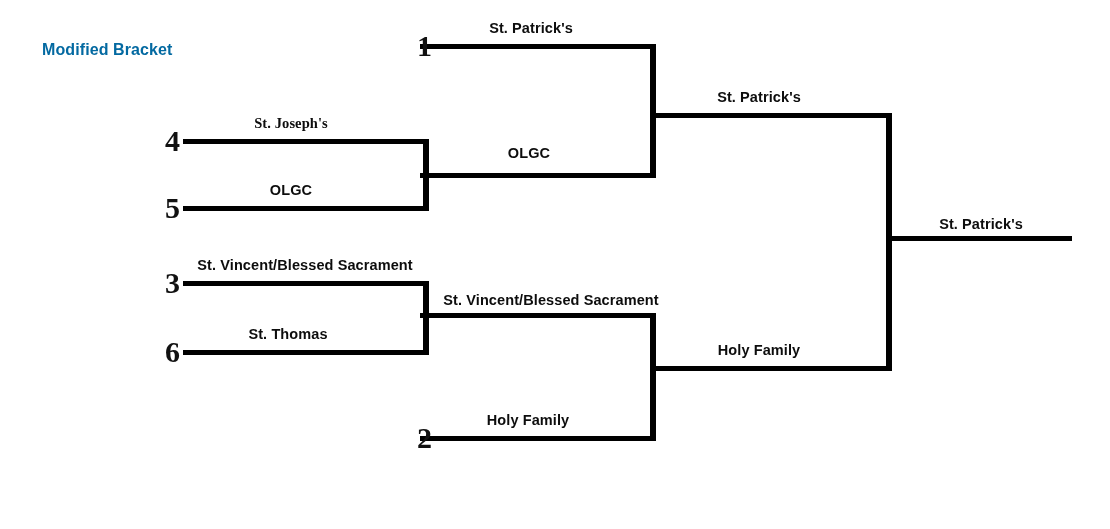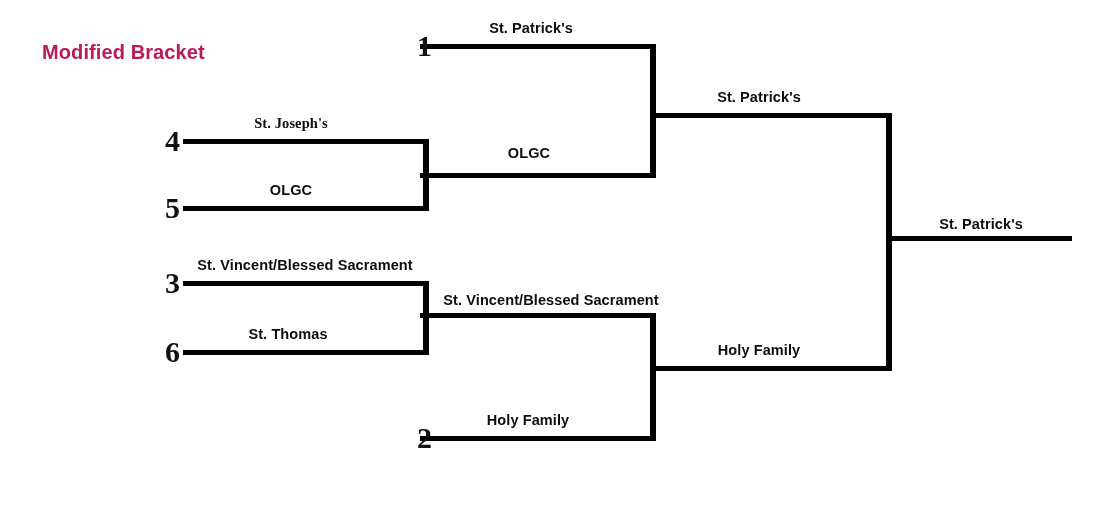--- a/index.html
+++ b/index.html
@@ -17,23 +17,23 @@
     height: 529px;
     background: #ffffff;
     overflow: hidden;
   }
 
   
   .bracket-title {
     position: absolute;
     left: 42px;
     top: 41px;
-    font-size: 20px;
+    font-size: 16px;
     font-weight: bold;
-    color: #be185d;
+    color: #0369a1;
     letter-spacing: 0.1px;
     white-space: nowrap;
   }
 
   
   .hline {
     position: absolute;
     height: 5px;
     background: #000000;
   }

